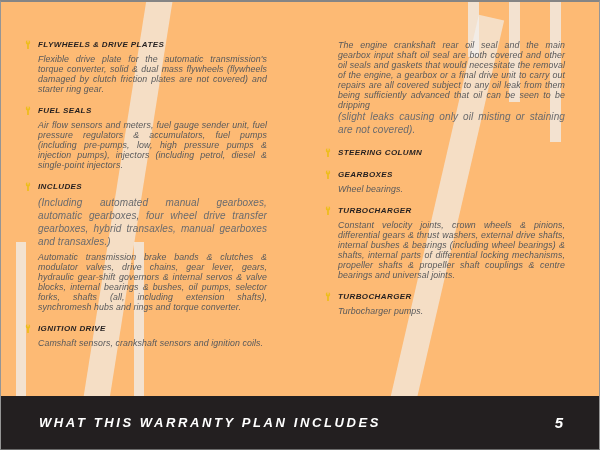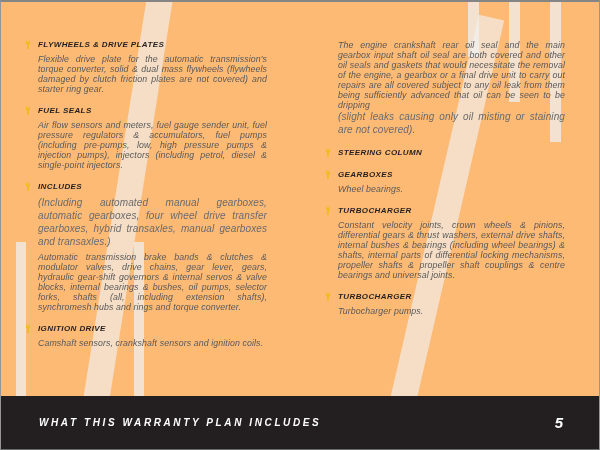--- a/index.html
+++ b/index.html
@@ -43,21 +43,21 @@
   }
   .body:last-child { margin-bottom:0; }
 
   .footer {
     position:absolute; left:0; right:0; bottom:0; height:53px;
     background:#231f20; color:#ffffff;
     display:flex; align-items:center; justify-content:space-between;
     padding:0 36px 0 38px;
   }
   .footer-title {
-    font-size:10px; font-weight:bold; letter-spacing:2.6px; line-height:1;
+    font-size:13px; font-weight:bold; letter-spacing:2.6px; line-height:1;
   }
   .footer-page {
     font-size:15px; font-weight:bold; line-height:1;
   }
 </style>
 </head>
 <body>
 
 <div class="page">
 

